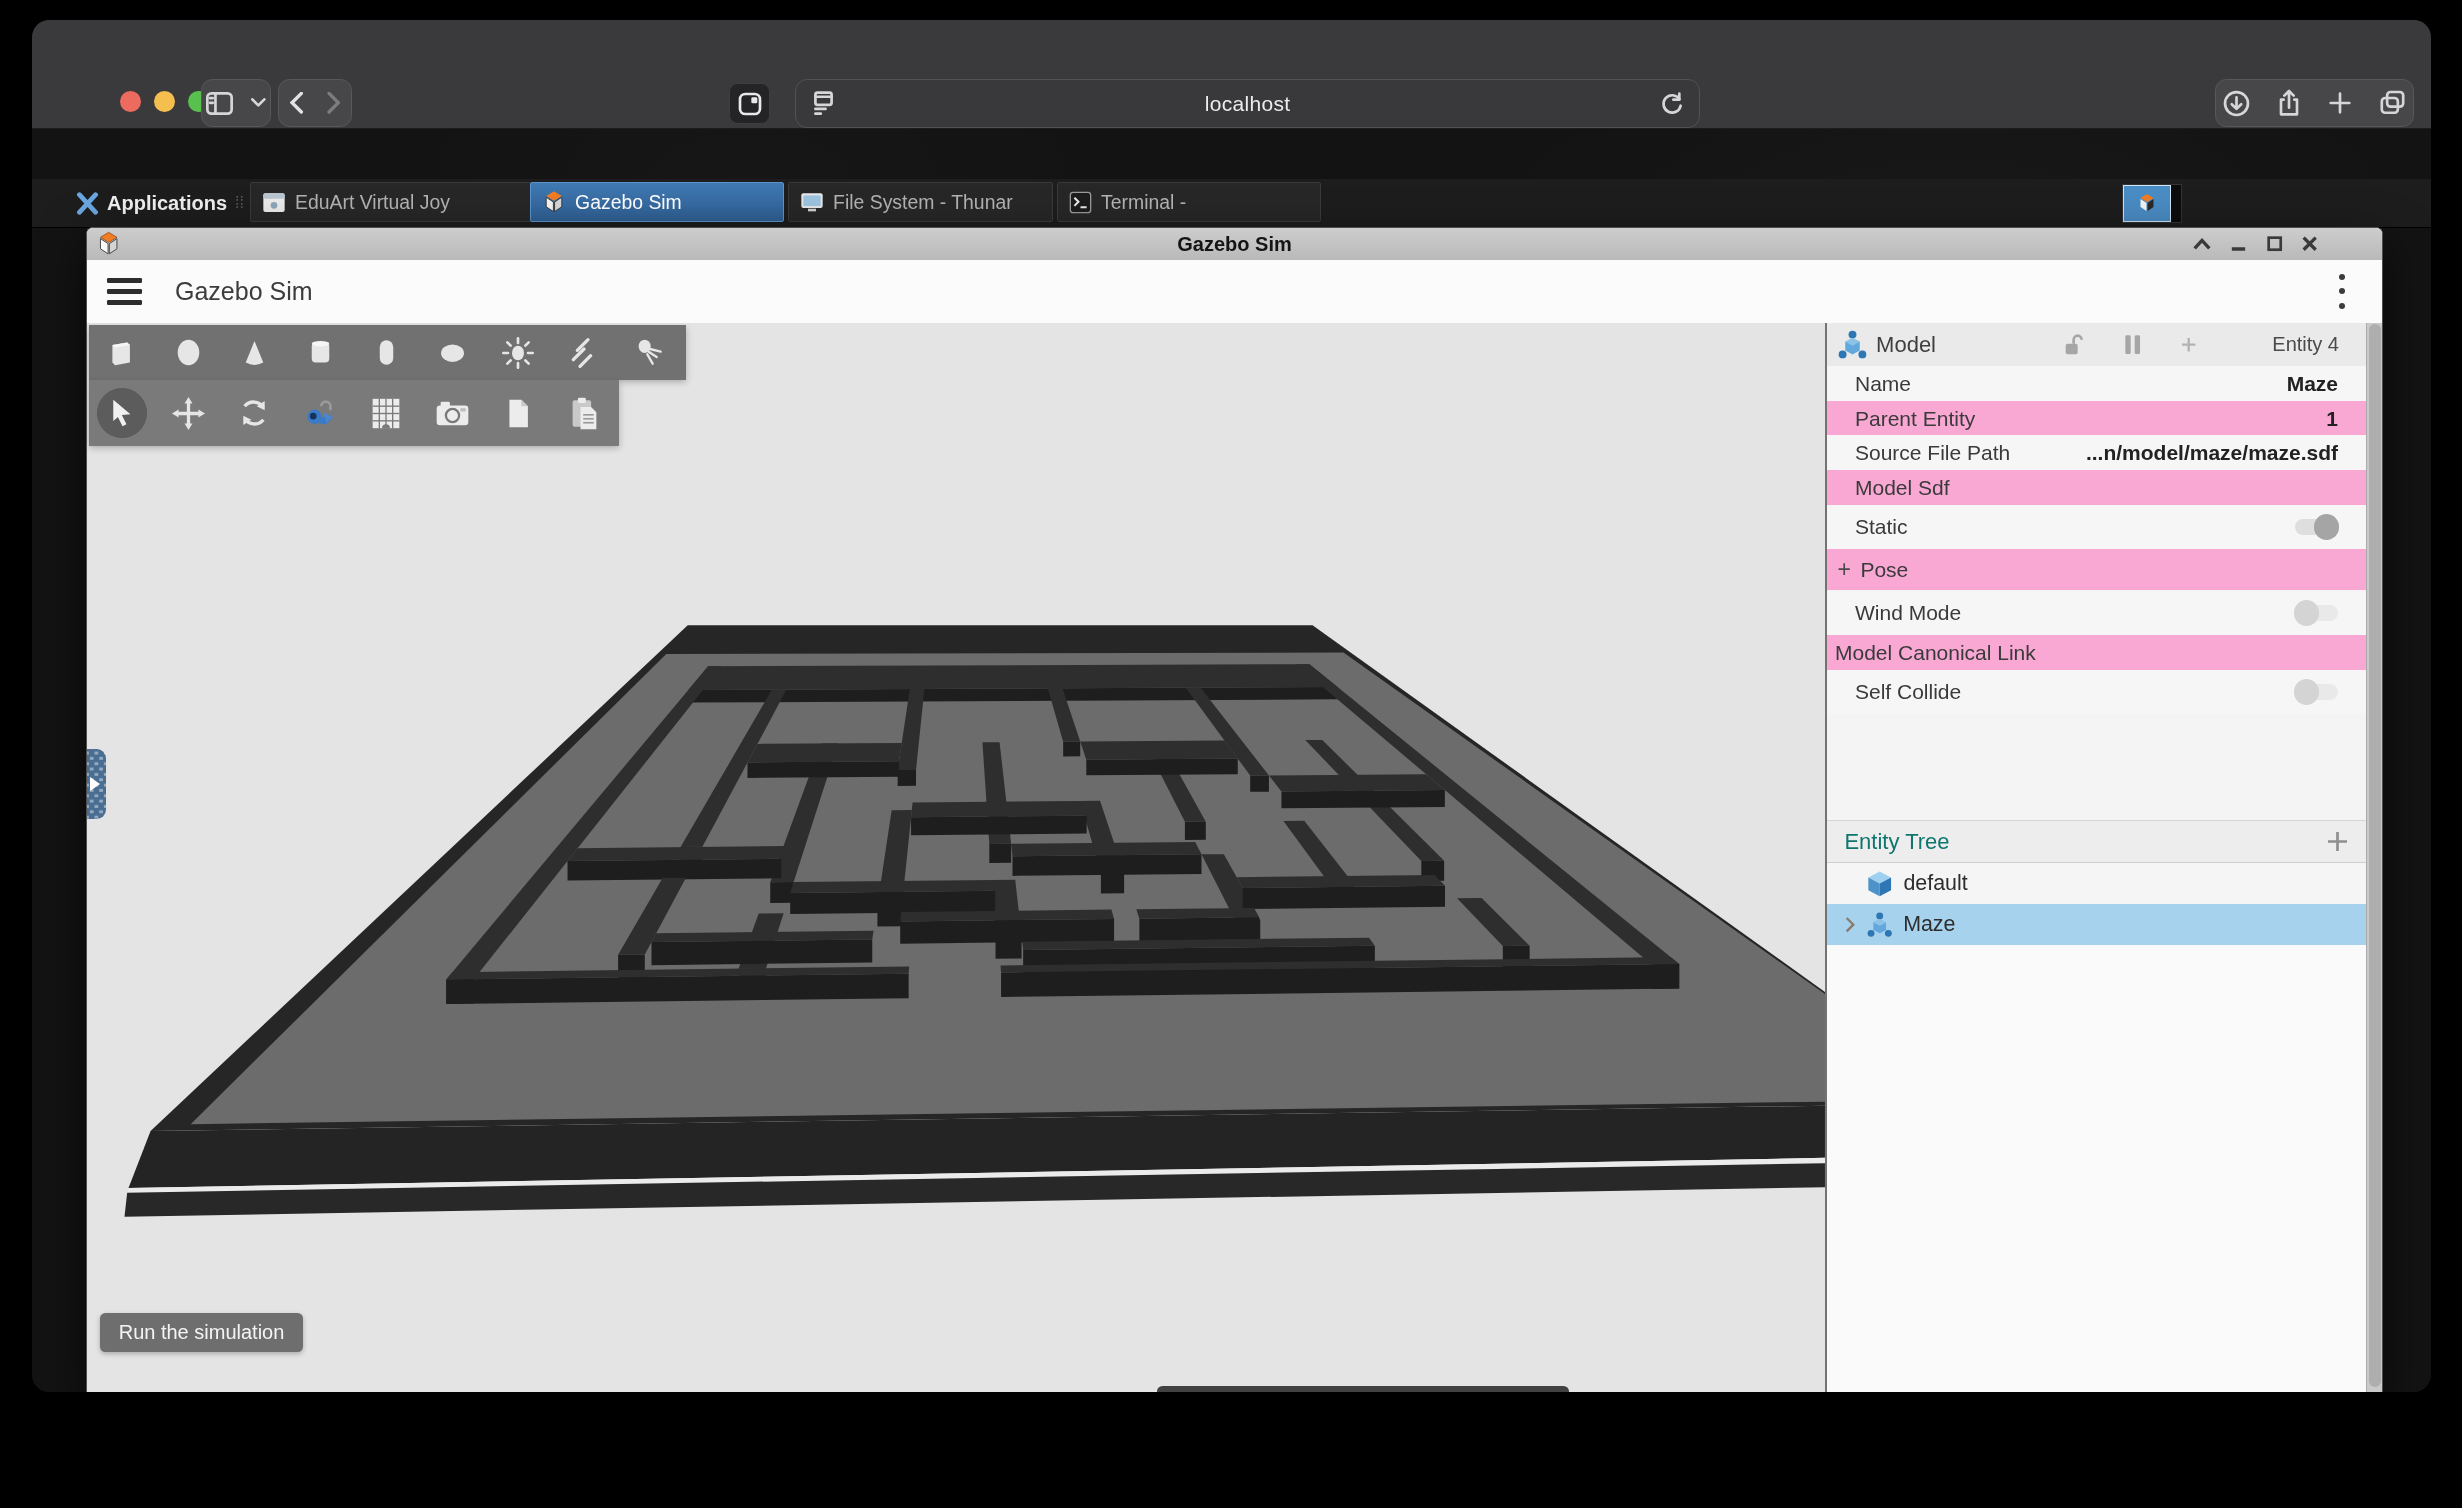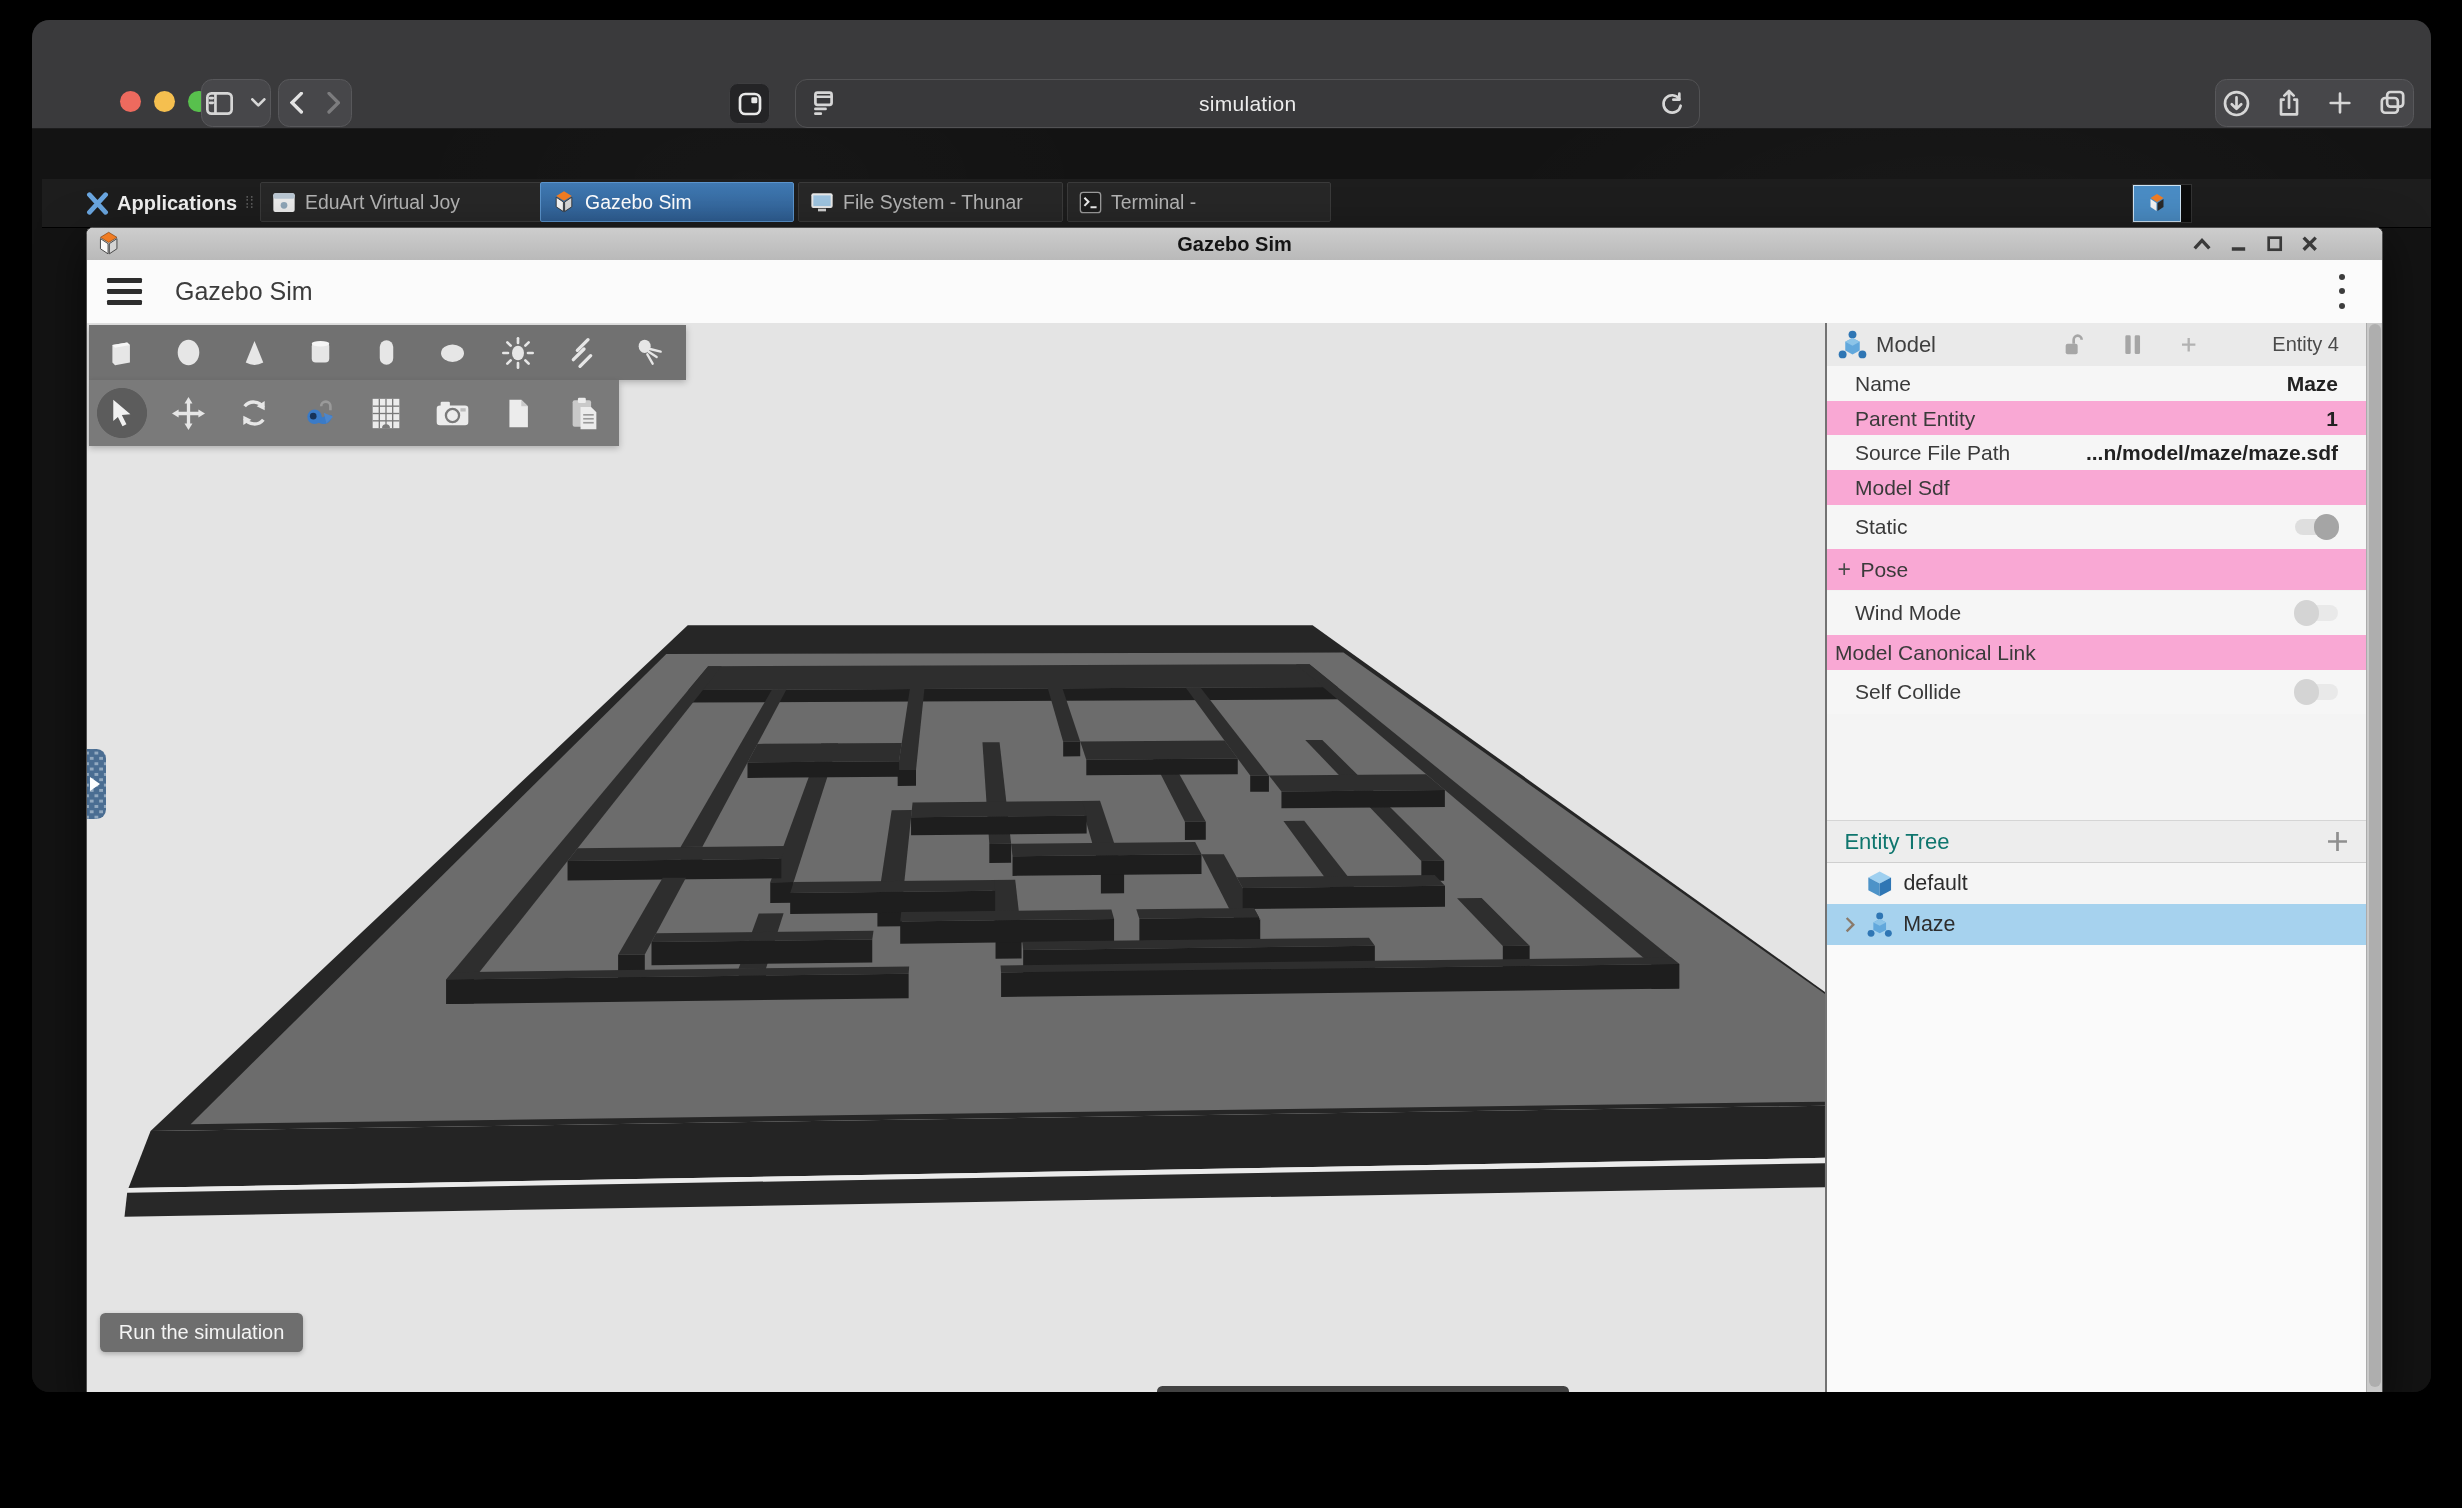--- a/index.html
+++ b/index.html
@@ -18,21 +18,21 @@
            border:0.7px solid #525254;display:flex;align-items:center;color:#ececec;}
   .url-text{flex:1;text-align:center;font-size:21px;letter-spacing:0.3px;}
   .extbtn{left:697px;top:63px;width:39px;height:39px;border-radius:8.7px;background:#242426;border:0.7px solid #3e3e40;
           display:flex;align-items:center;justify-content:center;}
 
   
   .desktop{left:0;top:109px;width:2399px;height:1263px;background:
       radial-gradient(803px 335px at 80% 8%, rgba(255,255,255,.025), transparent 60%),
       radial-gradient(602px 281px at 30% 4%, rgba(255,255,255,.015), transparent 60%),
       #131313;}
-  .taskbar{left:10px;top:50px;width:2399px;height:48px;background:#1d1d1d;border-bottom:0.7px solid #000;}
+  .taskbar{left:0;top:50px;width:2399px;height:48px;background:#1d1d1d;border-bottom:0.7px solid #000;}
   .apps{left:44px;top:0;height:48px;display:flex;align-items:center;gap:8px;color:#f0f0f0;font-size:20px;font-weight:bold;}
   .taskbtn{top:3.3px;height:40px;background:#272727;border:0.7px solid #3a3a3a;border-radius:2px;
            display:flex;align-items:center;gap:9.4px;padding:0 10.7px;color:#b3b3b3;font-size:19.4px;box-sizing:border-box;}
   .taskbtn.active{background:linear-gradient(#4079b2,#2f5f94);border-color:#5b94cc;color:#fff;}
   .pager{left:2090px;top:4.7px;width:58px;height:37px;background:#0c0c0c;border:0.7px solid #333;display:flex;}
   .pager .ws{width:48px;height:100%;background:#4a8cc4;border:1.3px solid #cfe4f4;box-sizing:border-box;
              display:flex;align-items:center;justify-content:center;}
 
   
   .gzwin{left:54px;top:98px;width:2297px;height:1170px;background:#fbfbfb;border:0.7px solid #4e4e4e;
@@ -137,21 +137,21 @@
           <rect x="20" y="8" width="9" height="9" rx="2" fill="#e8e8e8"></rect>
         </svg>
       </div>
       <div class="abs urlpill">
         <svg width="23" height="27" viewBox="0 0 34 40" style="margin-left:16px;">
           <rect x="5" y="4" width="24" height="18" rx="3" class="icon-stroke"></rect>
           <line x1="5" y1="10" x2="29" y2="10" class="icon-stroke"></line>
           <line x1="5" y1="28" x2="20" y2="28" class="icon-stroke"></line>
           <line x1="5" y1="35" x2="13" y2="35" class="icon-stroke"></line>
         </svg>
-        <span class="url-text">simulation</span>
+        <span class="url-text">localhost</span>
         <svg width="24" height="25.4" viewBox="0 0 36 38" style="margin-right:14.7px;">
           <path d="M29 12 A13 13 0 1 0 31 22" class="icon-stroke"></path>
           <path d="M29 4 L29 13 L20 13" class="icon-stroke"></path>
         </svg>
       </div>
       <div class="abs cpill" style="left:2183px;top:59px;width:197px;gap:27px;">
         <svg width="27" height="27" viewBox="0 0 40 40">
           <circle cx="20" cy="20" r="17" class="icon-stroke"></circle>
           <path d="M20 11 L20 27 M13 21 L20 28 L27 21" class="icon-stroke"></path>
         </svg>

